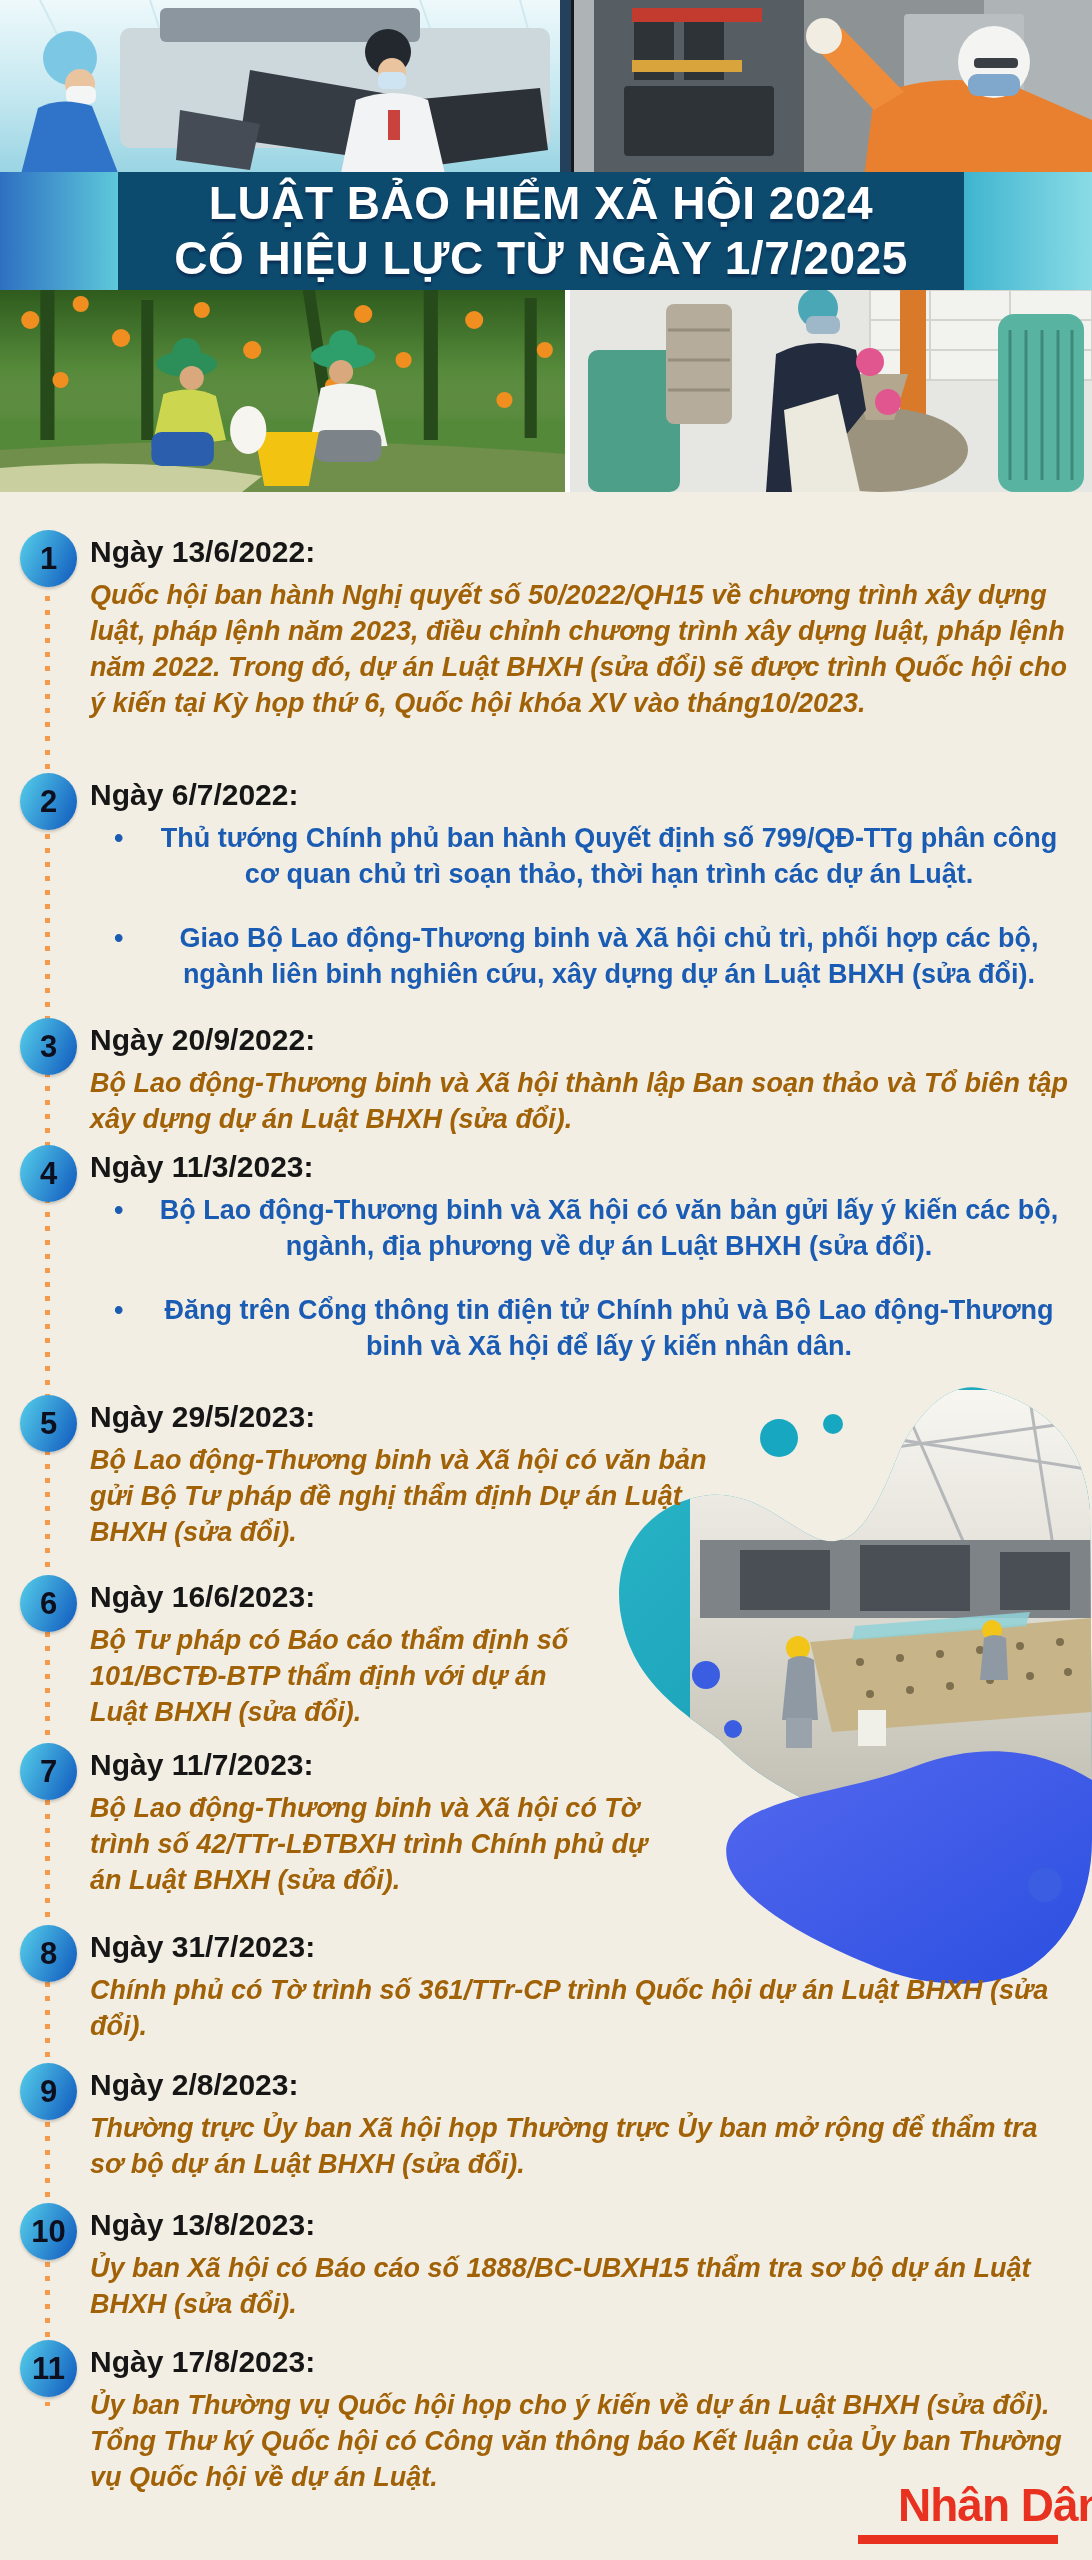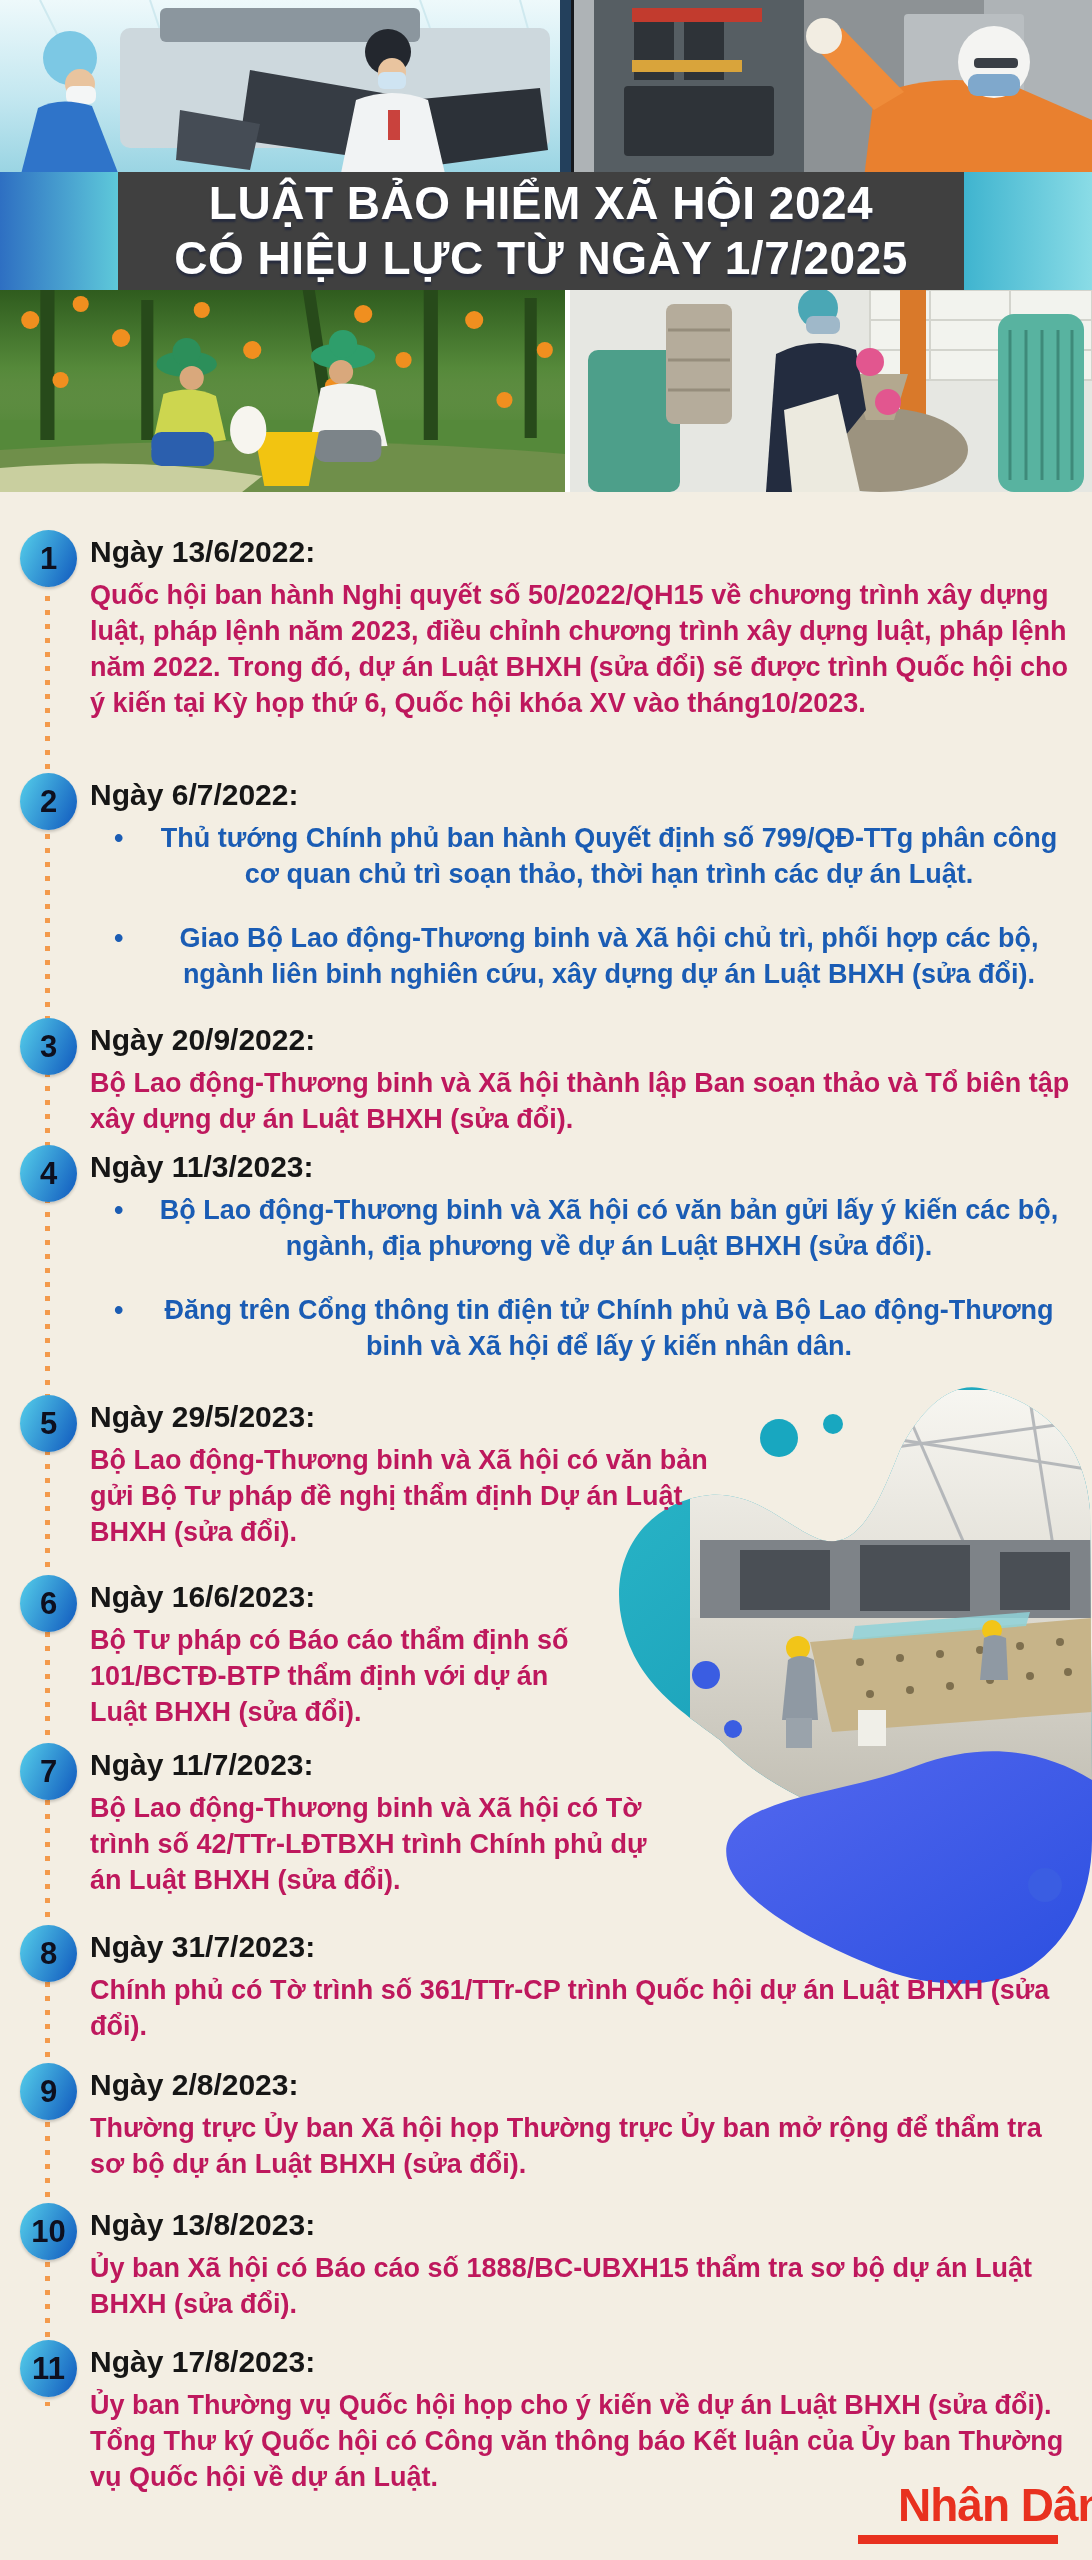--- a/index.html
+++ b/index.html
@@ -14,37 +14,37 @@
   
   .photos-top{top:0;left:0;width:1092px;height:178px;display:flex;background:#222;}
   .photos-mid{top:290px;left:0;width:1092px;height:202px;display:flex;background:#fff;}
   .photo{height:100%;}
   .photo svg{display:block;width:100%;height:100%;}
 
   
   .banner{top:172px;left:0;width:1092px;height:118px;display:flex;z-index:5;}
   .banner .cap-left{width:118px;height:100%;background:linear-gradient(90deg,#2e6fc2,#5ec9da);}
   .banner .cap-right{width:128px;height:100%;background:linear-gradient(90deg,#3fb4cf,#8adce6);}
-  .banner .mid{flex:1;background:#404040;color:#fff;display:flex;flex-direction:column;
+  .banner .mid{flex:1;background:#0c4a6e;color:#fff;display:flex;flex-direction:column;
     align-items:center;justify-content:center;line-height:55px;
     font-size:46px;font-weight:800;letter-spacing:.5px;white-space:nowrap;
     text-shadow:0 3px 2px rgba(8,20,60,.45);}
 
   
   .timeline{top:492px;left:0;width:1092px;height:2068px;}
   .tl-line{position:absolute;left:45px;top:62px;width:5px;height:1852px;z-index:0;
     background:repeating-linear-gradient(to bottom,#F39A4C 0 5px,transparent 5px 14px);}
   .item{position:absolute;left:0;width:1092px;z-index:2;}
   .circle{position:absolute;left:20px;top:-5px;width:57px;height:57px;border-radius:50%;
     background:linear-gradient(115deg,#4fc4e6 10%,#1a69c4 85%);
     display:flex;align-items:center;justify-content:center;
     color:#0e0f1e;font-size:31px;font-weight:800;box-shadow:0 2px 3px rgba(0,0,0,.18);}
   .content{margin-left:90px;margin-right:18px;}
   .date{font-size:30px;font-weight:800;color:#161616;margin-bottom:9px;}
-  .para{font-size:27px;font-weight:700;color:#be185d;line-height:1.33;}
+  .para{font-size:27px;font-weight:700;color:#a16207;line-height:1.33;font-style:italic;}
   .bullets{margin-left:24px;text-align:center;}
   .bullet{position:relative;padding-left:30px;font-size:27px;font-weight:700;color:#1A5CB4;line-height:1.33;}
   .bullet + .bullet{margin-top:28px;}
   .bullet::before{content:"•";position:absolute;left:0;top:0;color:#1A5CB4;}
   .w640 .content{max-width:640px;}
   .w510 .content{max-width:510px;}
   .w560 .content{max-width:560px;}
 
   
   .blob-wrap{top:1380px;left:560px;width:532px;height:640px;z-index:1;}

